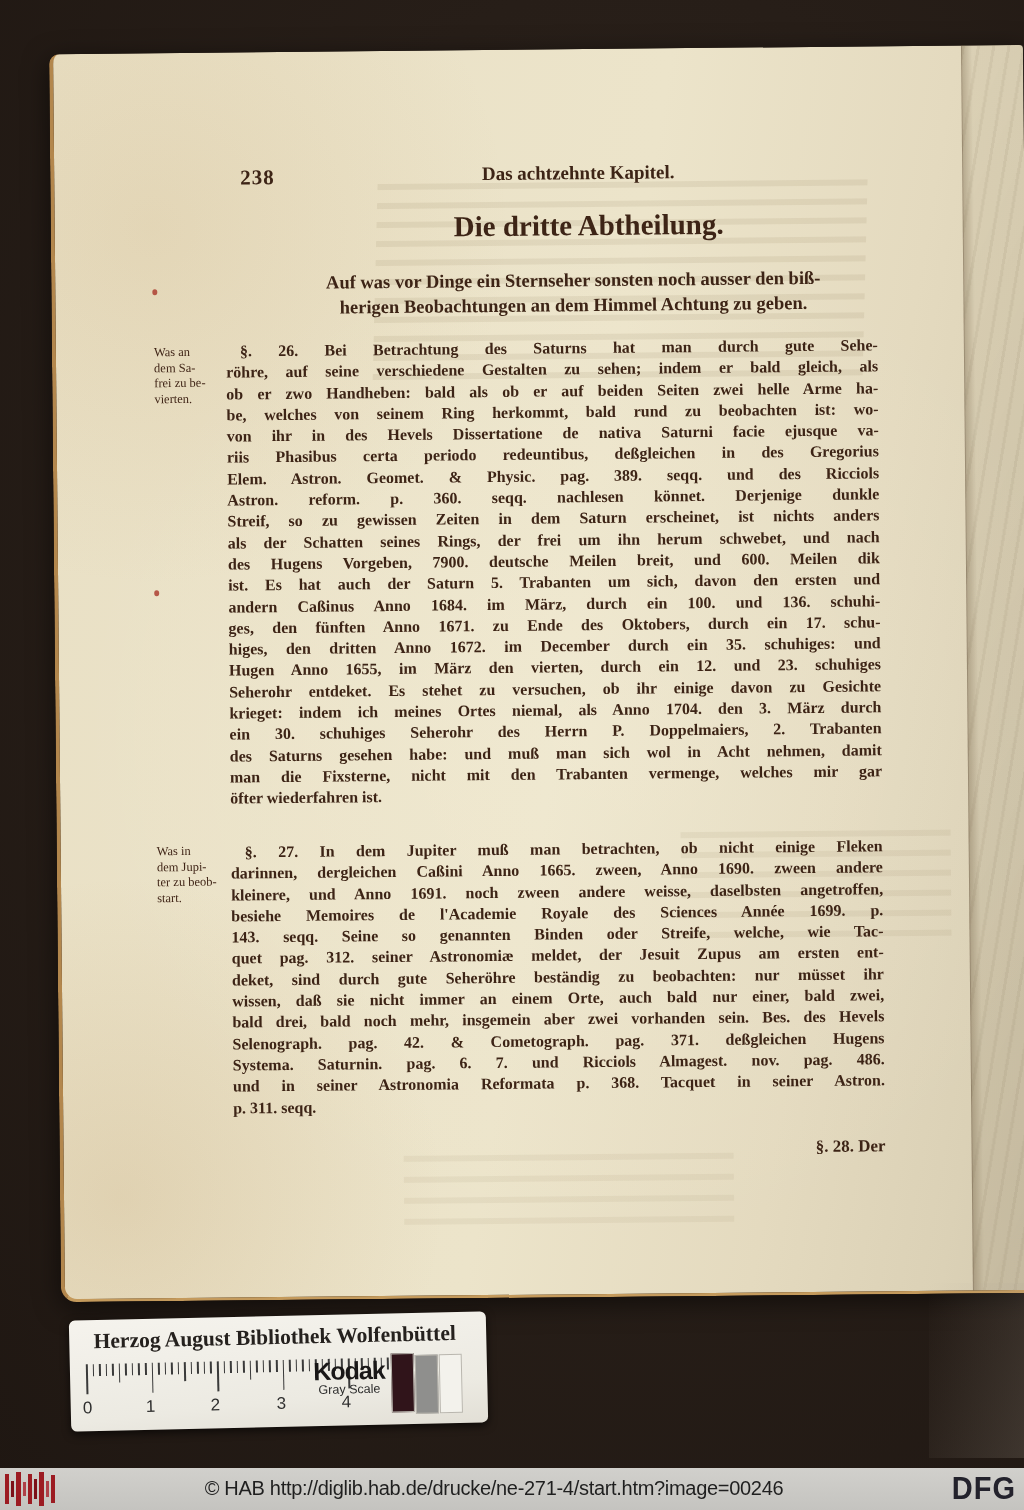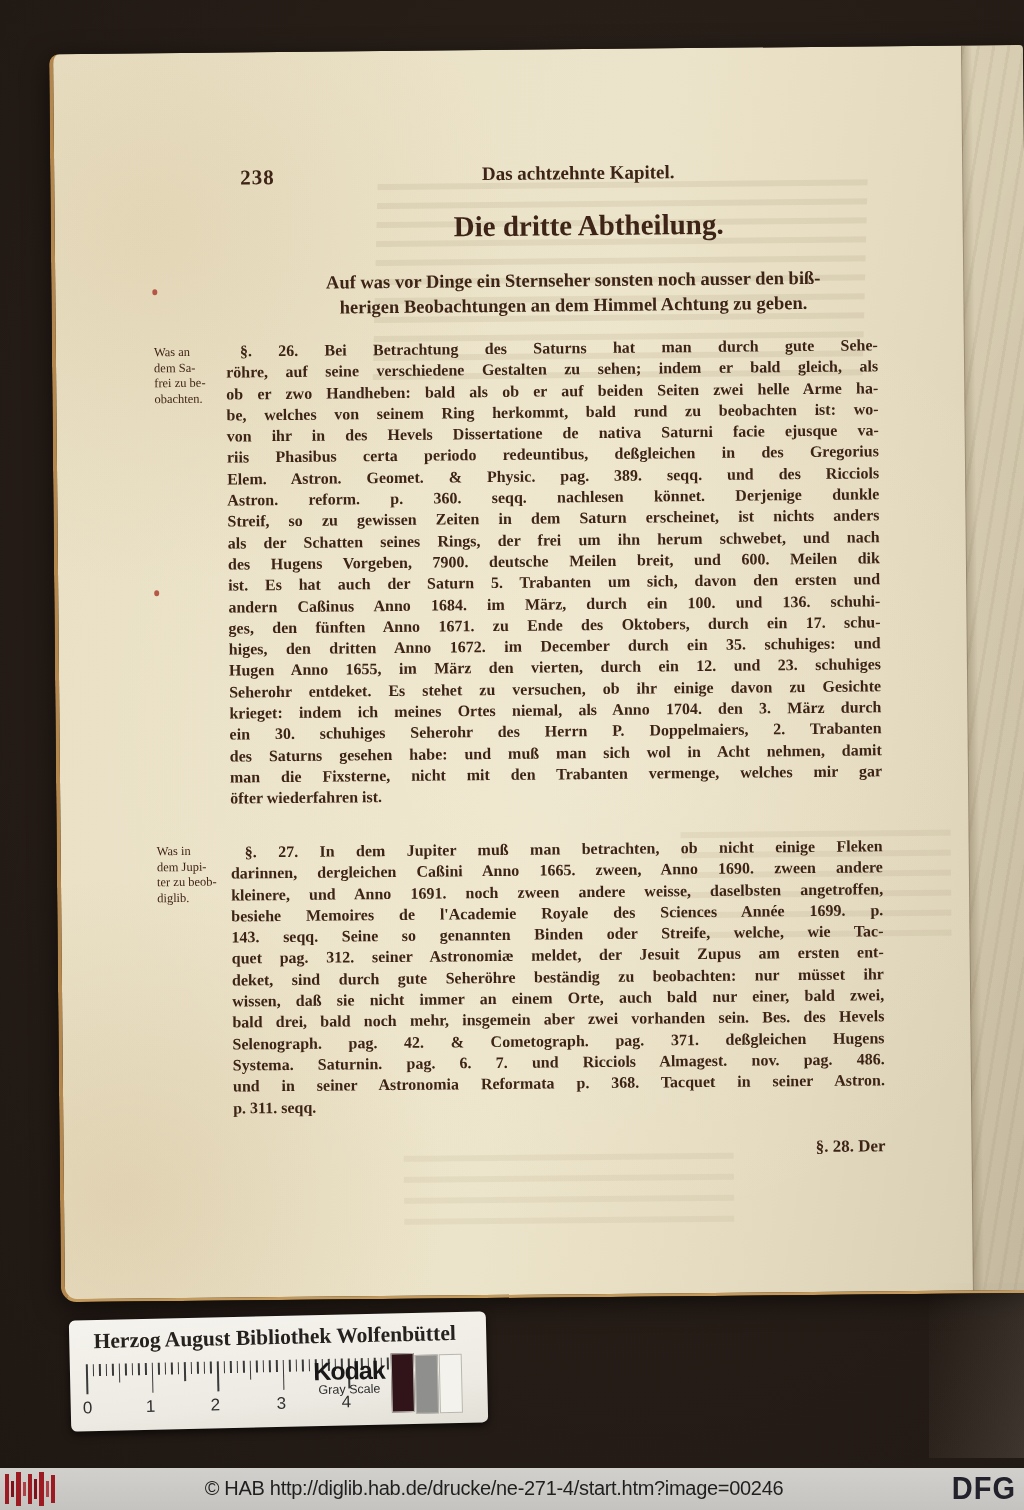--- a/index.html
+++ b/index.html
@@ -164,21 +164,21 @@
 
     <div class="subtitle ink">
         <div class="subline">Auf was vor Dinge ein Sternseher sonsten noch ausser den biß-</div>
         <div class="subline">herigen Beobachtungen an dem Himmel Achtung zu geben.</div>
       </div>
 
     <div class="mnote m1">
         <div class="mline">Was an</div>
         <div class="mline">dem Sa-</div>
         <div class="mline">frei zu be-</div>
-        <div class="mline">obachten.</div>
+        <div class="mline">vierten.</div>
       </div>
 
     <div class="bodycol b1 ink">
         <div class="line">§. 26. Bei Betrachtung des Saturns hat man durch gute Sehe-</div>
         <div class="line">röhre, auf seine verschiedene Gestalten zu sehen; indem er bald gleich, als</div>
         <div class="line">ob er zwo Handheben: bald als ob er auf beiden Seiten zwei helle Arme ha-</div>
         <div class="line">be, welches von seinem Ring herkommt, bald rund zu beobachten ist: wo-</div>
         <div class="line">von ihr in des Hevels Dissertatione de nativa Saturni facie ejusque va-</div>
         <div class="line">riis Phasibus certa periodo redeuntibus, deßgleichen in des Gregorius</div>
         <div class="line">Elem. Astron. Geomet. &amp; Physic. pag. 389. seqq. und des Ricciols</div>
@@ -196,21 +196,21 @@
         <div class="line">ein 30. schuhiges Seherohr des Herrn P. Doppelmaiers, 2. Trabanten</div>
         <div class="line">des Saturns gesehen habe: und muß man sich wol in Acht nehmen, damit</div>
         <div class="line">man die Fixsterne, nicht mit den Trabanten vermenge, welches mir gar</div>
         <div class="line">öfter wiederfahren ist.</div>
       </div>
 
     <div class="mnote m2">
         <div class="mline">Was in</div>
         <div class="mline">dem Jupi-</div>
         <div class="mline">ter zu beob-</div>
-        <div class="mline">diglib.</div>
+        <div class="mline">start.</div>
       </div>
 
     <div class="bodycol b2 ink">
         <div class="line">§. 27. In dem Jupiter muß man betrachten, ob nicht einige Fleken</div>
         <div class="line">darinnen, dergleichen Caßini Anno 1665. zween, Anno 1690. zween andere</div>
         <div class="line">kleinere, und Anno 1691. noch zween andere weisse, daselbsten angetroffen,</div>
         <div class="line">besiehe Memoires de l'Academie Royale des Sciences Année 1699. p.</div>
         <div class="line">143. seqq. Seine so genannten Binden oder Streife, welche, wie Tac-</div>
         <div class="line">quet pag. 312. seiner Astronomiæ meldet, der Jesuit Zupus am ersten ent-</div>
         <div class="line">deket, sind durch gute Seheröhre beständig zu beobachten: nur müsset ihr</div>

